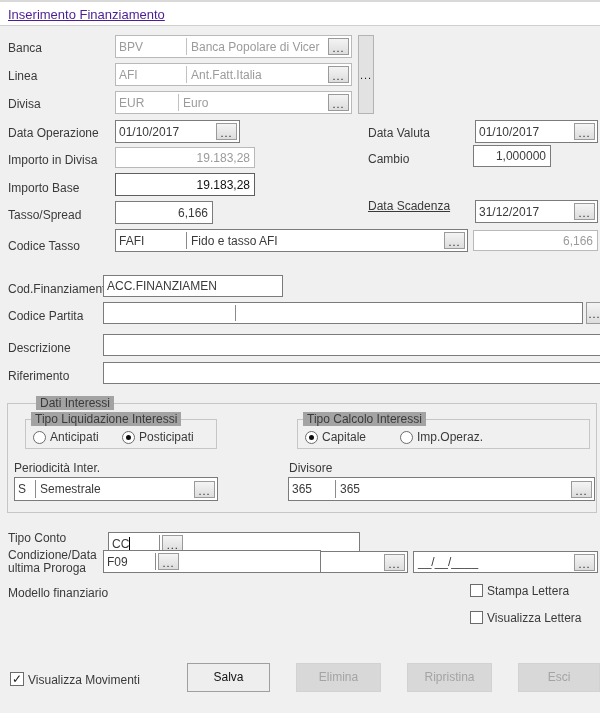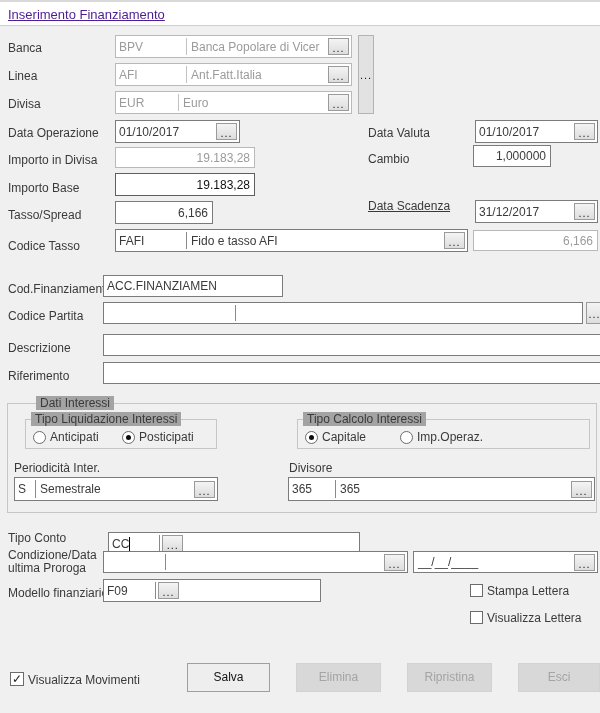--- a/index.html
+++ b/index.html
@@ -226,21 +226,21 @@
   <div class="divider"></div>
   <div class="desc"></div>
   <div class="browse">...</div>
 </div>
 <div class="fld" style="left:413px;top:551px;width:185px;height:22px;">
   <div class="datemask">__/__/____</div>
   <div class="browse">...</div>
 </div>
 
 <div class="lbl" style="left:8px;top:586px;">Modello finanziario</div>
-<div class="fld" style="left:103px;top:579px;width:218px;height:23px;">
+<div class="fld" style="left:103px;top:550px;width:218px;height:23px;">
   <div class="code" style="width:50px;">F09</div>
   <div class="divider"></div>
   <div class="browse">...</div>
 </div>
 
 <div class="check" style="left:470px;top:584px;">
   <div class="checkbox"></div>
   <span>Stampa Lettera</span>
 </div>
 <div class="check" style="left:470px;top:611px;">

